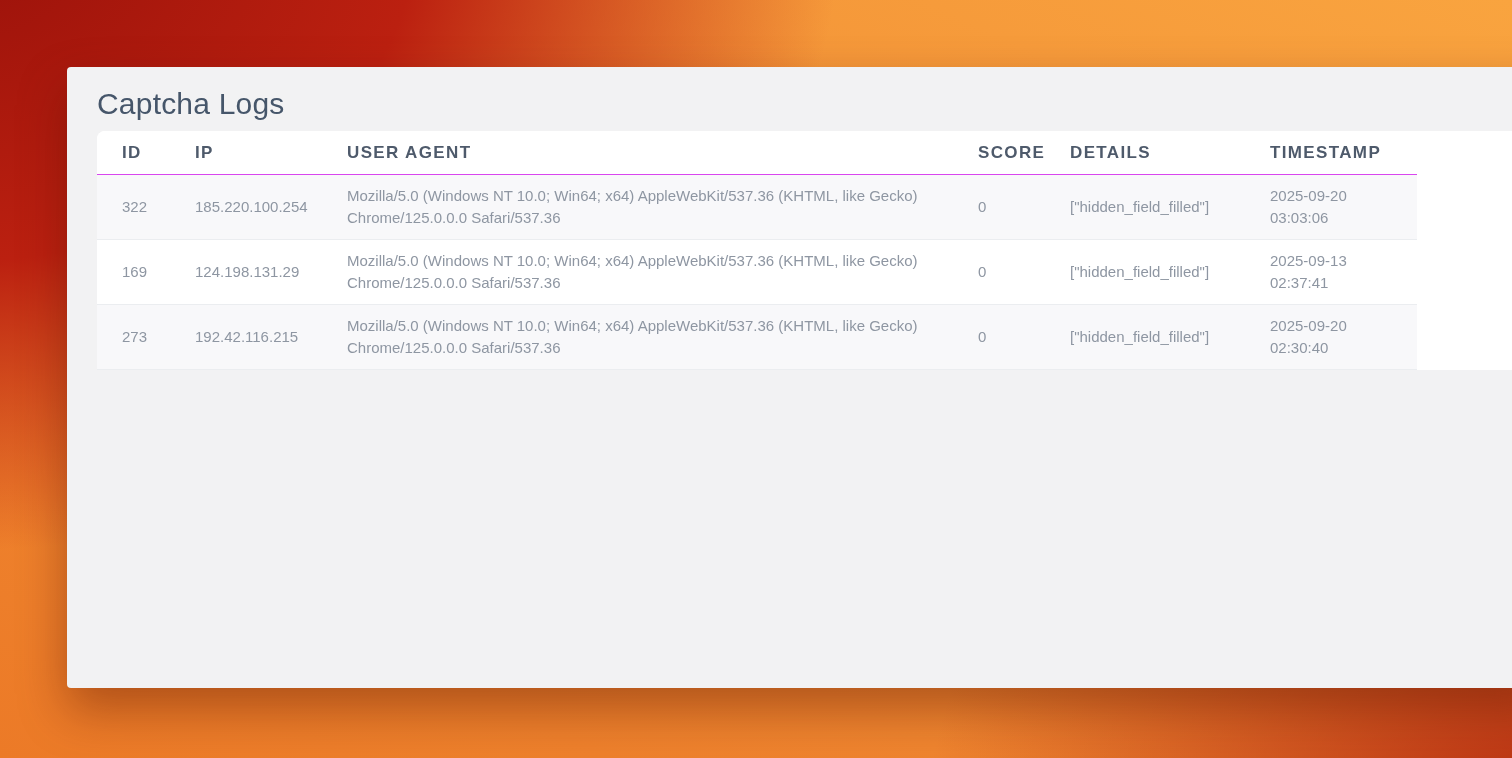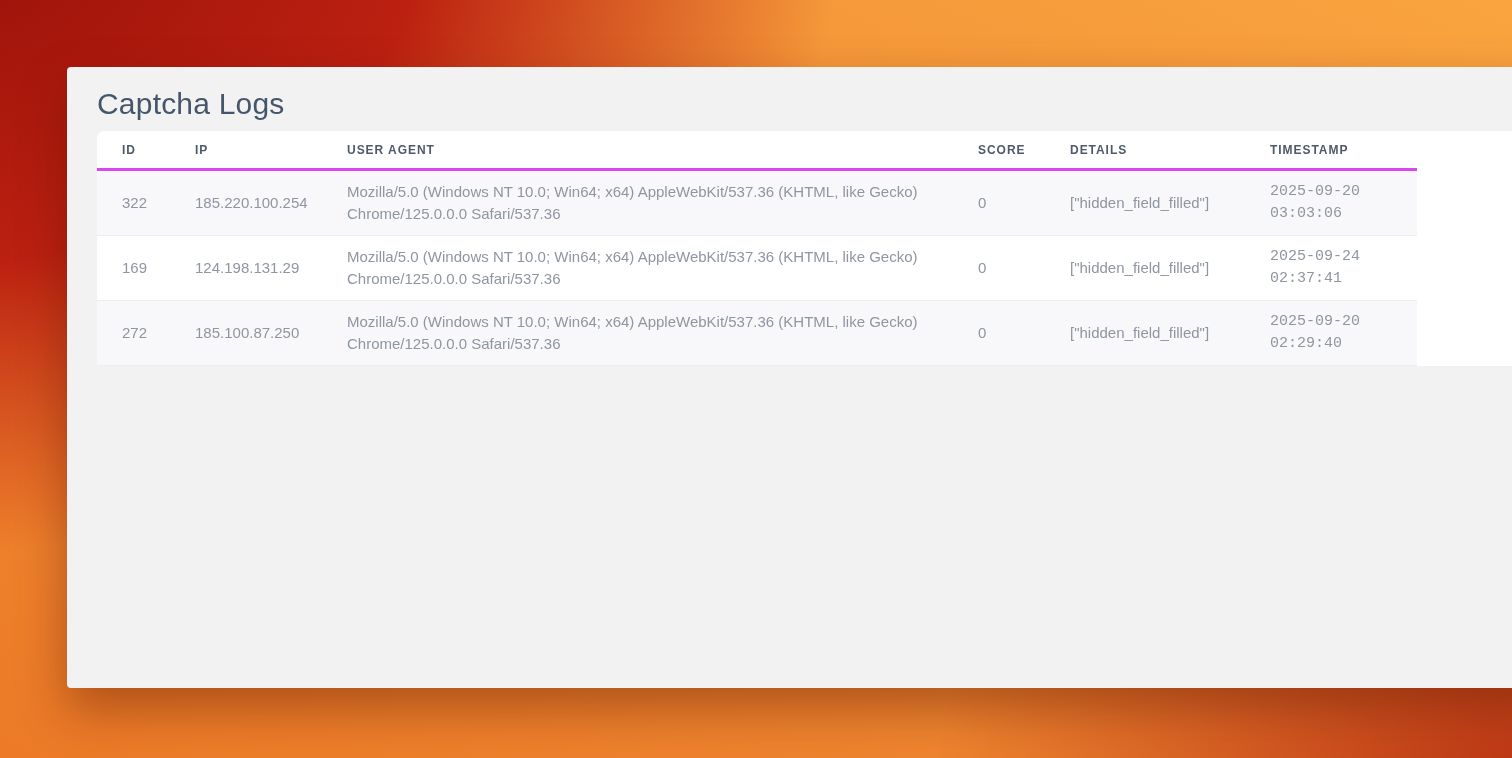--- a/index.html
+++ b/index.html
@@ -43,44 +43,44 @@
     border-collapse: collapse;
   }
   col.c-id      { width: 98px; }
   col.c-ip      { width: 152px; }
   col.c-ua      { width: 631px; }
   col.c-score   { width: 92px; }
   col.c-details { width: 200px; }
   col.c-ts      { width: 147px; }
   thead th {
     text-align: left;
-    font-size: 12px;
+    font-size: 17px;
     font-weight: 700;
     letter-spacing: 0.08em;
     text-transform: uppercase;
     color: #4e5a6b;
     padding: 12px 20px 11px 0;
     background: #ffffff;
-    border-bottom: 3px solid #d946ef;
+    border-bottom: 1px solid #d946ef;
     white-space: nowrap;
   }
   tbody td {
     font-size: 15px;
     line-height: 22px;
     color: #8e96a2;
     padding: 10px 20px 10px 0;
     vertical-align: middle;
     border-bottom: 1px solid #ebedf0;
     word-wrap: break-word;
   }
   th:first-child, td:first-child { padding-left: 25px; }
   tbody tr { height: 65px; }
   tbody tr:nth-child(odd) { background: #f8f8fa; }
   tbody tr:nth-child(even) { background: #ffffff; }
-  td.cell-ts { padding-right: 42px; font-family: Liberation Mono, monospace; }
+  td.cell-ts { padding-right: 42px; }
   td.cell-ua { padding-right: 24px; }
 </style>
 </head>
 <body>
 
 <div class="card">
   <h1 class="page-title">Captcha Logs</h1>
   <div class="table-wrap">
     <table>
       <colgroup>
@@ -112,30 +112,30 @@
   </tr>
 
 
 
   <tr>
     <td class="cell-id">169</td>
     <td class="cell-ip">124.198.131.29</td>
     <td class="cell-ua">Mozilla/5.0 (Windows NT 10.0; Win64; x64) AppleWebKit/537.36 (KHTML, like Gecko) Chrome/125.0.0.0 Safari/537.36</td>
     <td class="cell-score">0</td>
     <td class="cell-details">["hidden_field_filled"]</td>
-    <td class="cell-ts">2025-09-24 02:37:41</td>
+    <td class="cell-ts">2025-09-13 02:37:41</td>
   </tr>
 
 
-
   <tr>
-    <td class="cell-id">272</td>
-    <td class="cell-ip">185.100.87.250</td>
+    <td class="cell-id">273</td>
+    <td class="cell-ip">192.42.116.215</td>
     <td class="cell-ua">Mozilla/5.0 (Windows NT 10.0; Win64; x64) AppleWebKit/537.36 (KHTML, like Gecko) Chrome/125.0.0.0 Safari/537.36</td>
     <td class="cell-score">0</td>
     <td class="cell-details">["hidden_field_filled"]</td>
-    <td class="cell-ts">2025-09-20 02:29:40</td>
+    <td class="cell-ts">2025-09-20 02:30:40</td>
   </tr>
+
 
 </tbody>
     </table>
   </div>
 </div>
 
 </body></html>

